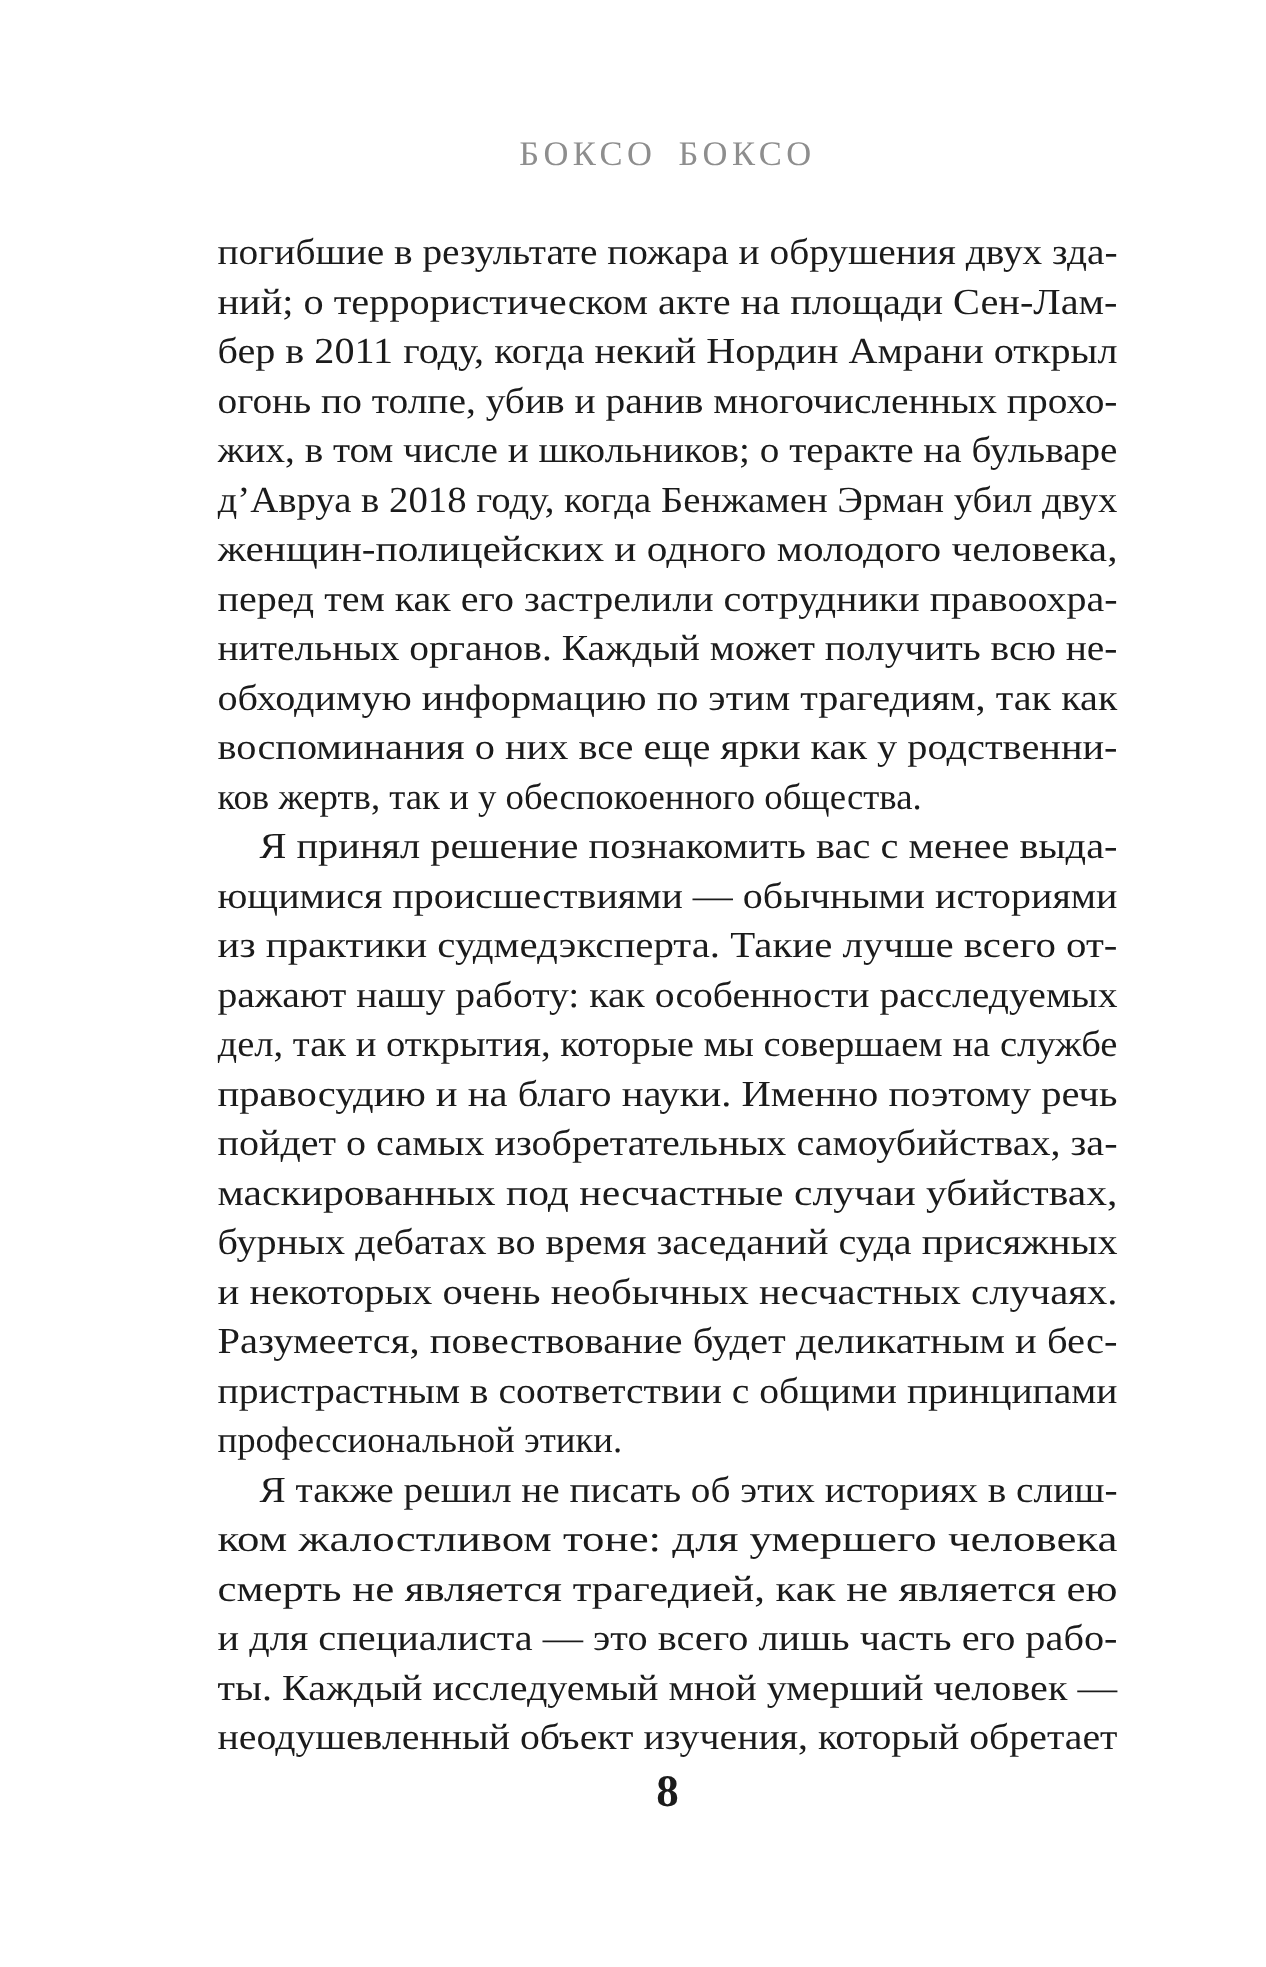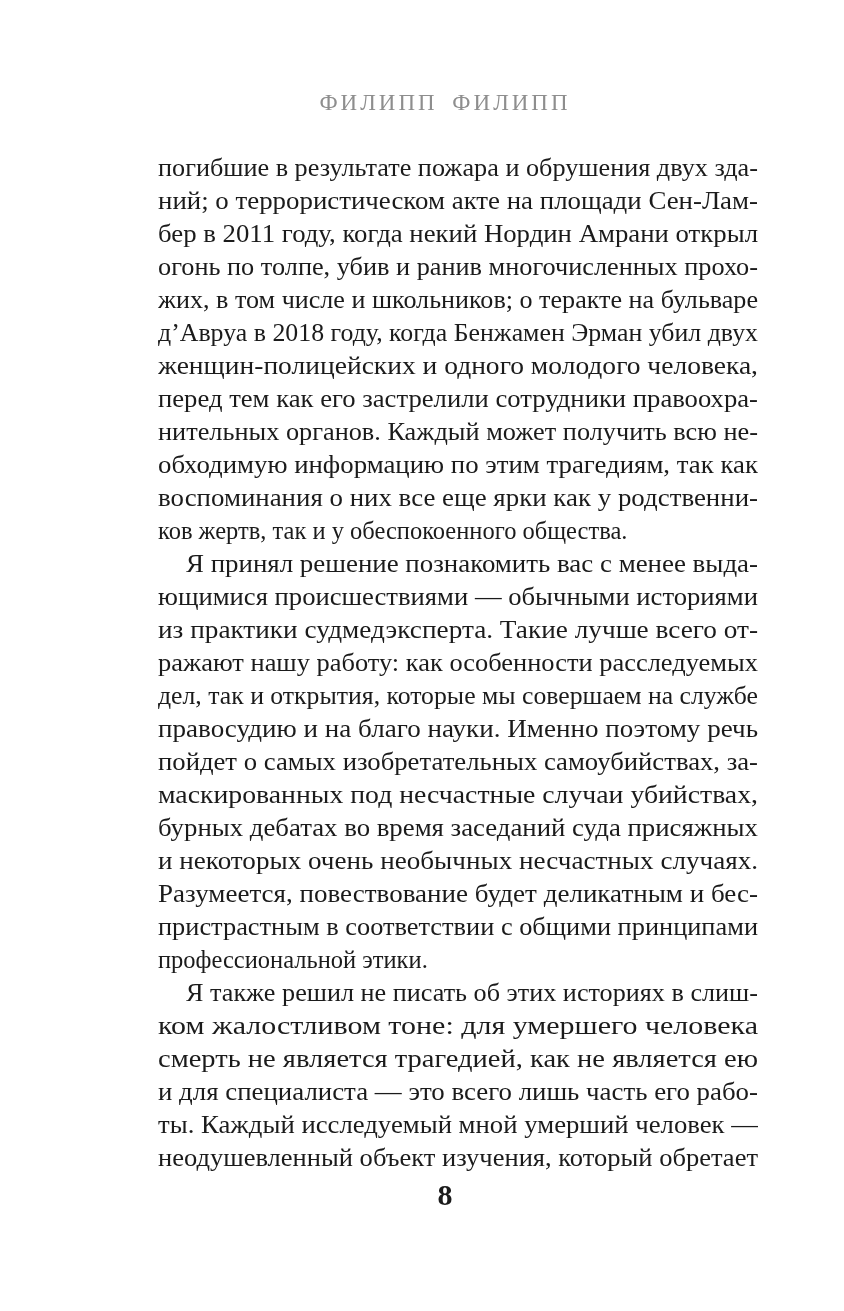--- a/index.html
+++ b/index.html
@@ -18,21 +18,21 @@
     top:90px;left:145px;width:600px;
     text-align:center;
     font-size:23px;
     letter-spacing:3px;
     word-spacing:6px;
     color:#8e8e8e;
     font-family:"Liberation Serif", serif;
   }
   .body-text{
     position:absolute;
-    top:151px;left:158px;width:600px;text-decoration:underline;
+    top:151px;left:145px;width:600px;text-decoration:underline;
   }
   .line{display:block;}
   .line text{
     font-family:"Liberation Serif", serif;
     font-size:24.5px;
     fill:#1b1b1b;
   }
   .folio{
     position:absolute;
     top:1178px;left:145px;width:600px;
@@ -40,21 +40,21 @@
     font-size:30px;
     font-weight:bold;
     color:#1b1b1b;
     font-family:"Liberation Serif", serif;
   }
 </style>
 </head>
 <body>
 
 <div class="page">
-  <div class="running-head">ФИЛИПП ФИЛИПП</div>
+  <div class="running-head">БОКСО БОКСО</div>
 
   <div class="body-text">
       <svg class="line" width="600" height="33">
         <text x="0" y="25" textLength="600" lengthAdjust="spacingAndGlyphs">погибшие в результате пожара и обрушения двух зда-</text>
       </svg>
       <svg class="line" width="600" height="33">
         <text x="0" y="25" textLength="600" lengthAdjust="spacingAndGlyphs">ний; о террористическом акте на площади Сен-Лам-</text>
       </svg>
       <svg class="line" width="600" height="33">
         <text x="0" y="25" textLength="600" lengthAdjust="spacingAndGlyphs">бер в 2011 году, когда некий Нордин Амрани открыл</text>

